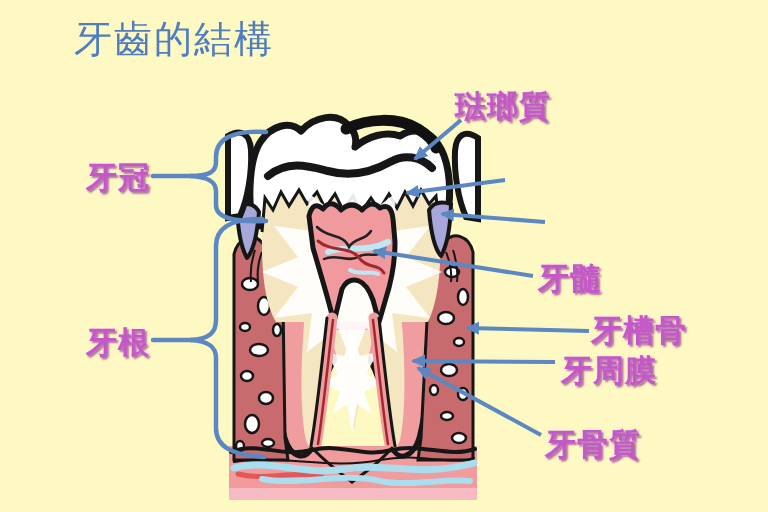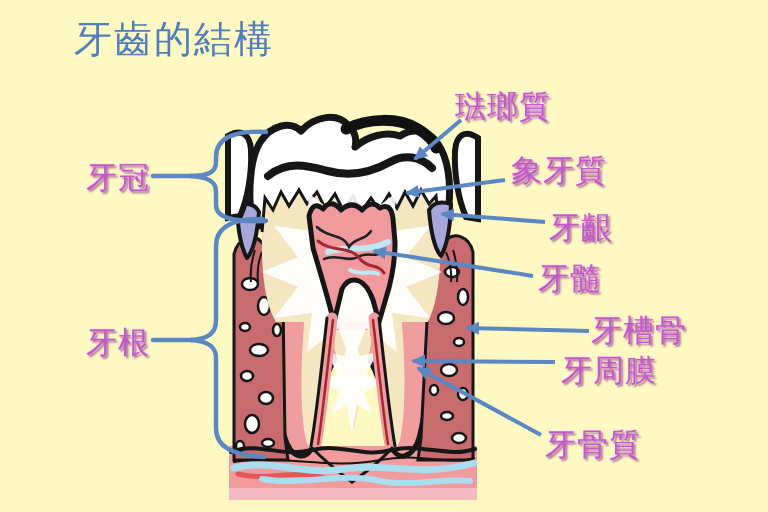--- a/index.html
+++ b/index.html
@@ -7,21 +7,21 @@
     position:relative;width:768px;height:512px;background:#fef9c3;
     overflow:hidden;font-family:"Liberation Sans", sans-serif;
   }
   .canvas svg{position:absolute;left:0;top:0;}
   .title{
     position:absolute;left:74px;top:14px;
     font-size:38px;letter-spacing:2px;color:#4f7dbe;font-weight:500;
     white-space:nowrap;
   }
   .plabel{
-    position:absolute;font-size:31px;font-weight:normal;color:#c558c8;
+    position:absolute;font-size:31px;font-weight:bold;color:#c558c8;
     text-shadow:2px 2px 2px rgba(122,24,132,.6), -1px -1px 0 rgba(255,224,255,.55);
     white-space:nowrap;letter-spacing:1px;
   }
 </style>
 </head>
 <body>
 
 <div class="canvas">
 
   <svg width="768" height="512" viewBox="0 0 768 512">
@@ -149,20 +149,18 @@
       <path d="M 541,435 L 418,368" marker-end="url(#arrow)"></path>
     </g>
   </svg>
 
   <div class="title">牙齒的結構</div>
 
   <div class="plabel" style="left:86px;top:322px">牙根</div>
   <div class="plabel" style="left:86px;top:157px">牙冠</div>
 
   <div class="plabel" style="left:455px;top:86px">琺瑯質</div>
-  <div class="plabel" style="left:511px;top:150px">象牙質</div>
-  <div class="plabel" style="left:549px;top:207px">牙齦</div>
   <div class="plabel" style="left:591px;top:310px">牙槽骨</div>
   <div class="plabel" style="left:538px;top:258px">牙髓</div>
   <div class="plabel" style="left:545px;top:424px">牙骨質</div>
   <div class="plabel" style="left:561px;top:350px">牙周膜</div>
 
 </div>
 
 </body></html>

